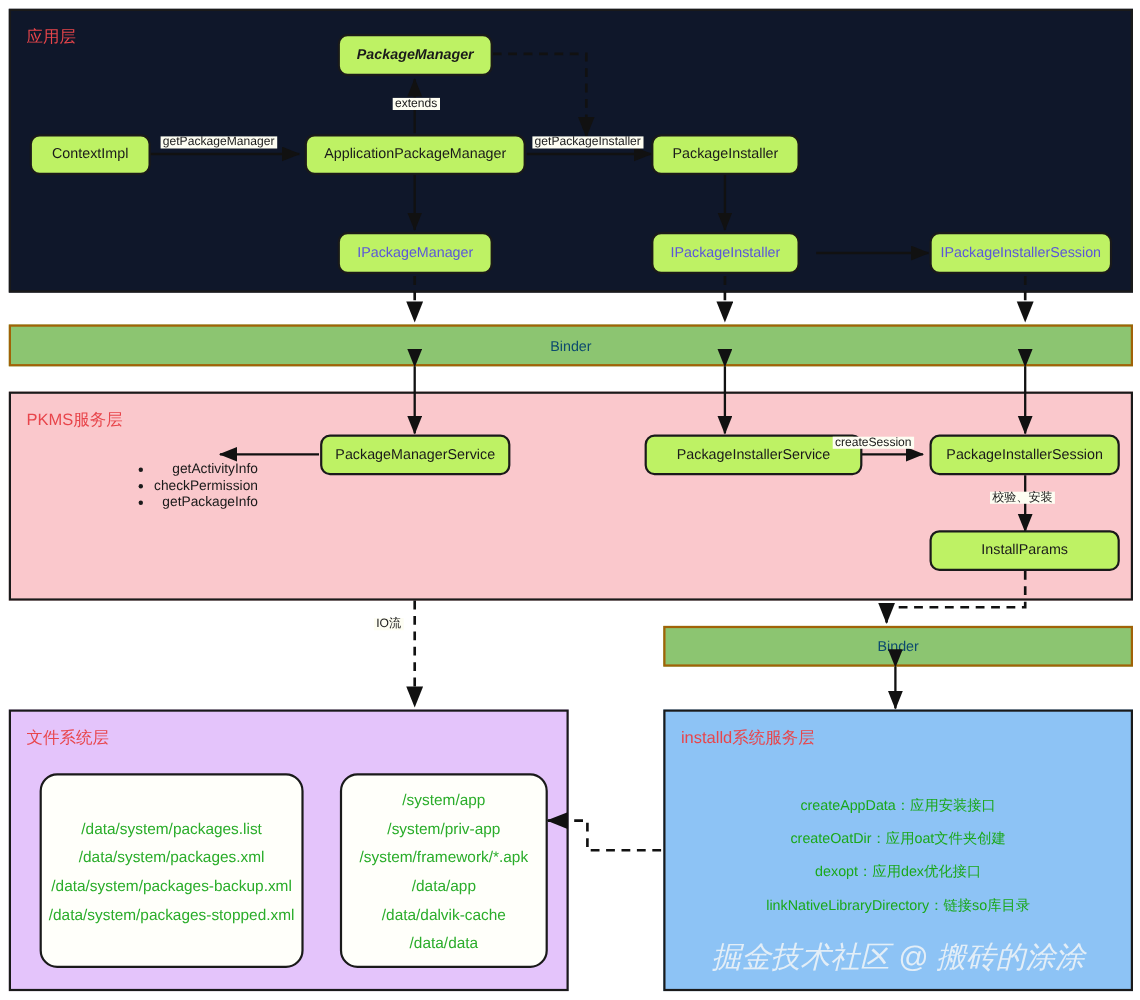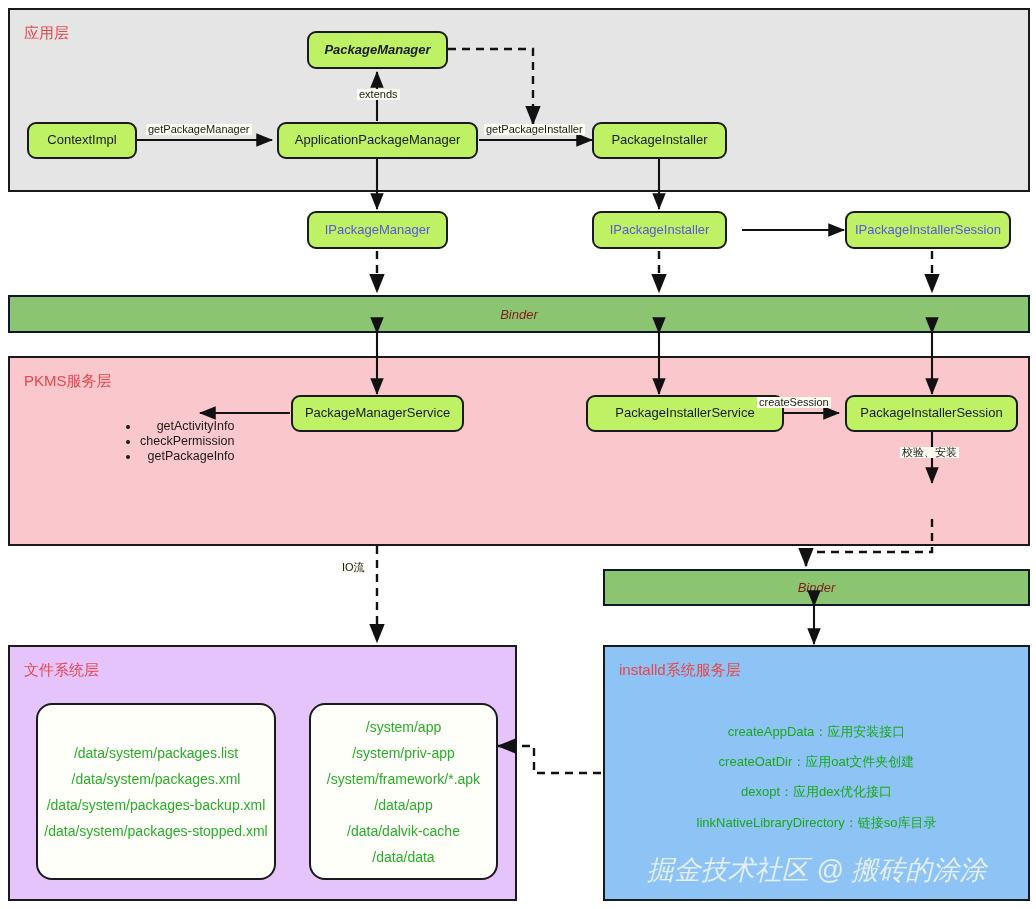--- a/index.html
+++ b/index.html
@@ -9,22 +9,22 @@
   
   .layer{position:absolute;border:2px solid #1a1a1a;box-sizing:border-box;}
   .layer-title{position:absolute;font-size:15px;color:#e8454b;white-space:nowrap;}
 
   
   .node{position:absolute;box-sizing:border-box;background:#bef264;border:2px solid #1a1a1a;
         border-radius:9px;display:flex;align-items:center;justify-content:center;
         font-size:13px;color:#1a1a1a;text-align:center;line-height:1.1;}
   .node.italic{font-style:italic;font-weight:bold;}
   .node.blue-txt{color:#5b57d8;}
-  .bar{position:absolute;box-sizing:border-box;background:#8cc571;border:2px solid #0f172a;
-       display:flex;align-items:center;justify-content:center;font-size:13px;color:#7f1d1d;font-style:italic;}
+  .bar{position:absolute;box-sizing:border-box;background:#8cc571;border:2px solid #a16207;
+       display:flex;align-items:center;justify-content:center;font-size:13px;color:#0c4a6e;}
 
   
   .sub{position:absolute;box-sizing:border-box;background:#fffffa;border:2px solid #1a1a1a;
        border-radius:16px;display:flex;flex-direction:column;align-items:center;
        justify-content:center;}
   .sub .line{font-size:14px;color:#2aad2a;margin:5px 0;white-space:nowrap;}
 
   
   .edge-label{position:absolute;font-size:11px;color:#1a1a1a;background:#fdfdf2;
               padding:0 2px;white-space:nowrap;line-height:1;}
@@ -36,21 +36,21 @@
   .watermark{position:absolute;width:100%;text-align:center;font-size:27px;
              color:#e3eef7;font-style:italic;white-space:nowrap;}
 
   svg.wires{position:absolute;left:0;top:0;width:1036px;height:909px;pointer-events:none;}
 </style>
 </head>
 <body>
 
 <div id="canvas">
 
-  <div class="layer" style="left:8px;top:8px;width:1022px;height:184px;background:#e5e5e5;">
+  <div class="layer" style="left:8px;top:8px;width:1022px;height:258px;background:#0f172a;">
     <div class="layer-title" style="left:14px;top:14px;">应用层</div>
   </div>
 
   <div class="bar" style="left:8px;top:295px;width:1022px;height:38px;">Binder</div>
 
   <div class="layer" style="left:8px;top:356px;width:1022px;height:190px;background:#fac8cc;">
     <div class="layer-title" style="left:14px;top:14px;">PKMS服务层</div>
   </div>
 
   <div class="bar" style="left:603px;top:569px;width:427px;height:37px;">Binder</div>
@@ -135,20 +135,21 @@
   <div class="node blue-txt" style="left:592px;top:211px;width:135px;height:38px;">IPackageInstaller</div>
 
   <div class="node blue-txt" style="left:845px;top:211px;width:166px;height:38px;">IPackageInstallerSession</div>
 
   <div class="node" style="left:291px;top:395px;width:173px;height:37px;">PackageManagerService</div>
 
   <div class="node" style="left:574px;top:395px;width:198px;height:37px;margin-left:12px;">PackageInstallerService</div>
 
   <div class="node" style="left:845px;top:395px;width:173px;height:37px;">PackageInstallerSession</div>
 
+  <div class="node" style="left:845px;top:482px;width:173px;height:37px;">InstallParams</div>
 
   <div class="bullets" style="left:108px;top:403px;">
     <ul>
       <li>getActivityInfo</li>
       <li>checkPermission</li>
       <li>getPackageInfo</li>
     </ul>
   </div>
 
   <div class="edge-label" style="left:146px;top:124px;">getPackageManager</div>

